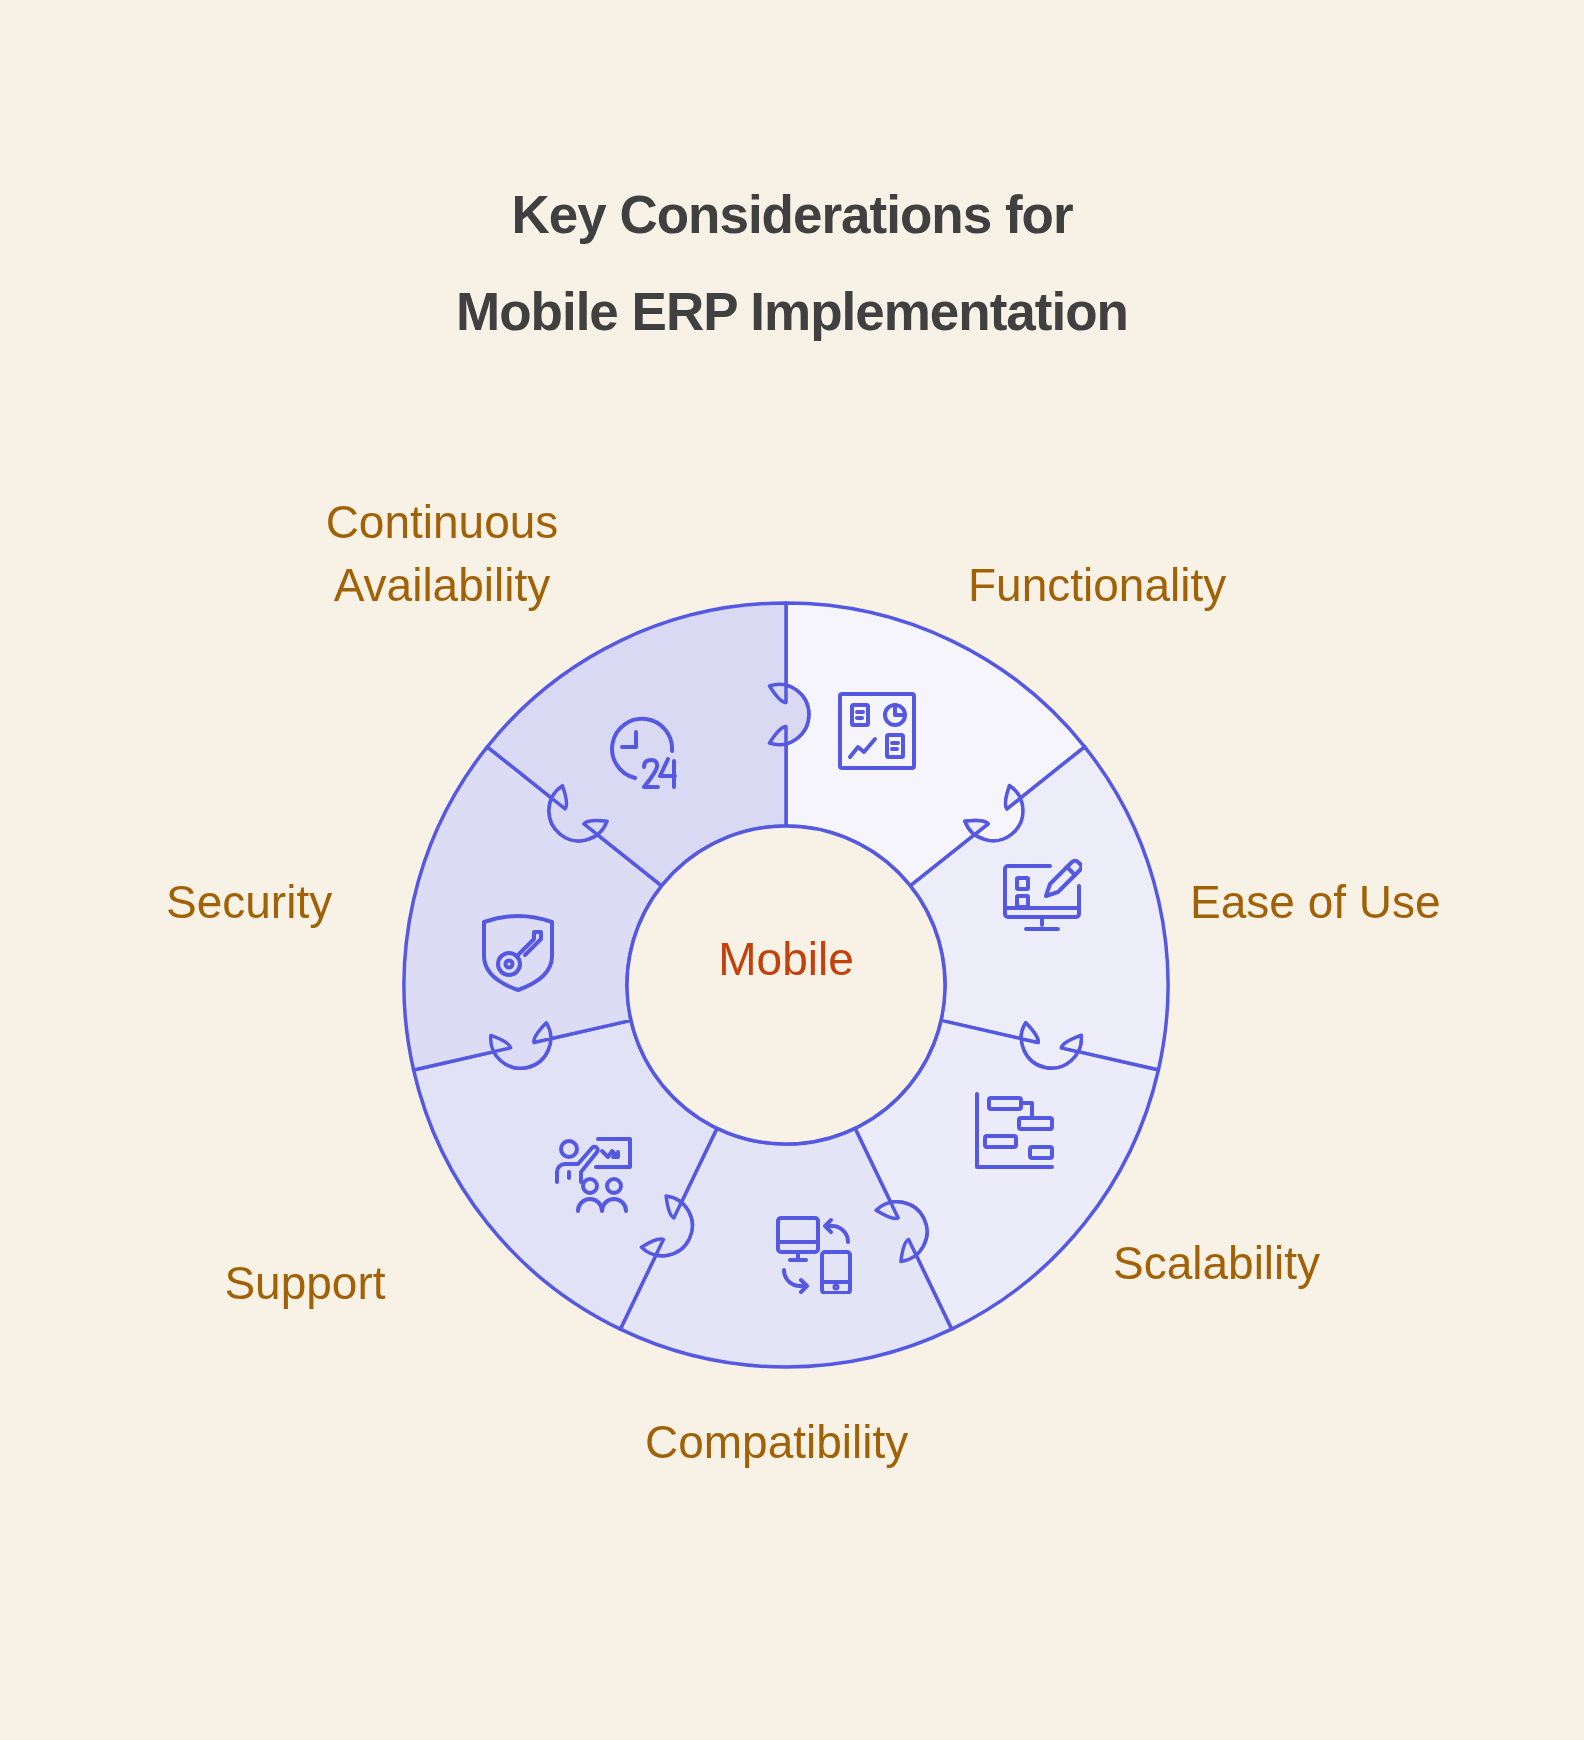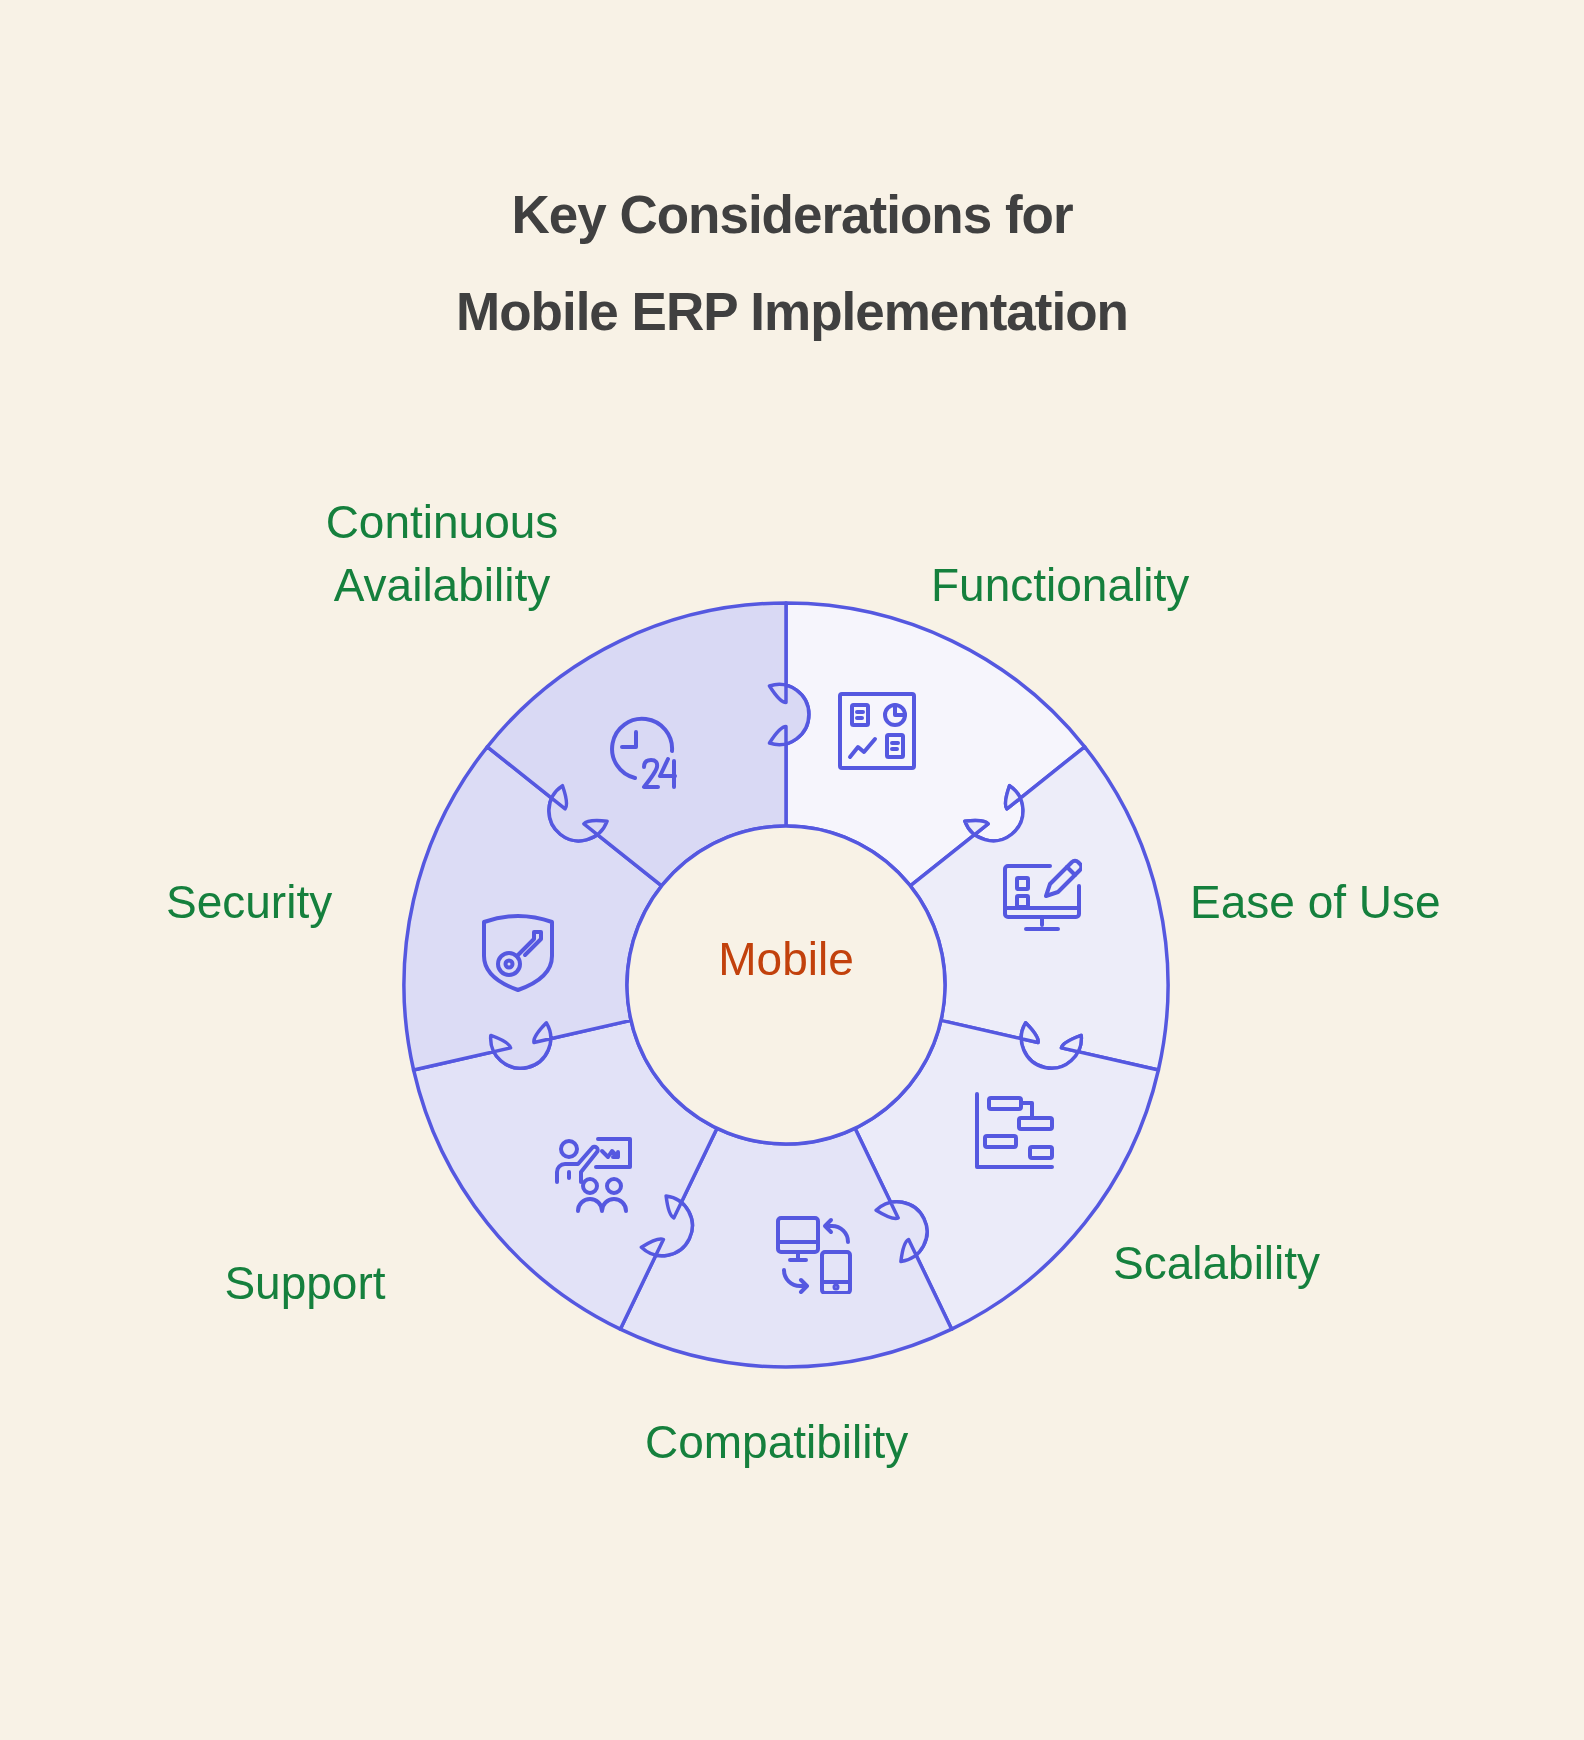--- a/index.html
+++ b/index.html
@@ -16,21 +16,21 @@
     font-family: "Liberation Sans", sans-serif;
     font-weight: 700; font-size: 53px; line-height: 97px;
     letter-spacing: -1px;
     color: #404040;
   }
   .title span { display: block; }
   .label {
     position: absolute;
     font-family: "Liberation Sans", sans-serif;
     font-size: 46px; line-height: 63px;
-    color: #15803d;
+    color: #a16207;
     white-space: nowrap;
   }
   .label span { display: block; }
   #wheel {
     position: absolute; left: 0; top: 0;
   }
   .center-text {
     position: absolute; left: 627px; width: 318px; top: 928px;
     text-align: center;
     font-family: "Liberation Sans", sans-serif;
@@ -143,21 +143,21 @@
     <circle cx="31" cy="52" r="11"></circle>
     <circle cx="31" cy="52" r="3.5"></circle>
     <path d="M39 44 L 56 27 V 20 H 63 V 27 L 47 43"></path>
   </svg>
 </div>
 
 <div class="label" style="left:300px; top:491px; width:284px; text-align:center;">
   <span>Continuous</span>
   <span>Availability</span>
 </div>
-<div class="label" style="left:931px; top:554px;text-align:center;">
+<div class="label" style="left:968px; top:554px;text-align:center;">
   <span>Functionality</span>
 </div>
 <div class="label" style="left:1190px; top:871px;">
   <span>Ease of Use</span>
 </div>
 <div class="label" style="left:1113px; top:1232px;">
   <span>Scalability</span>
 </div>
 <div class="label" style="left:645px; top:1411px;">
   <span>Compatibility</span>

